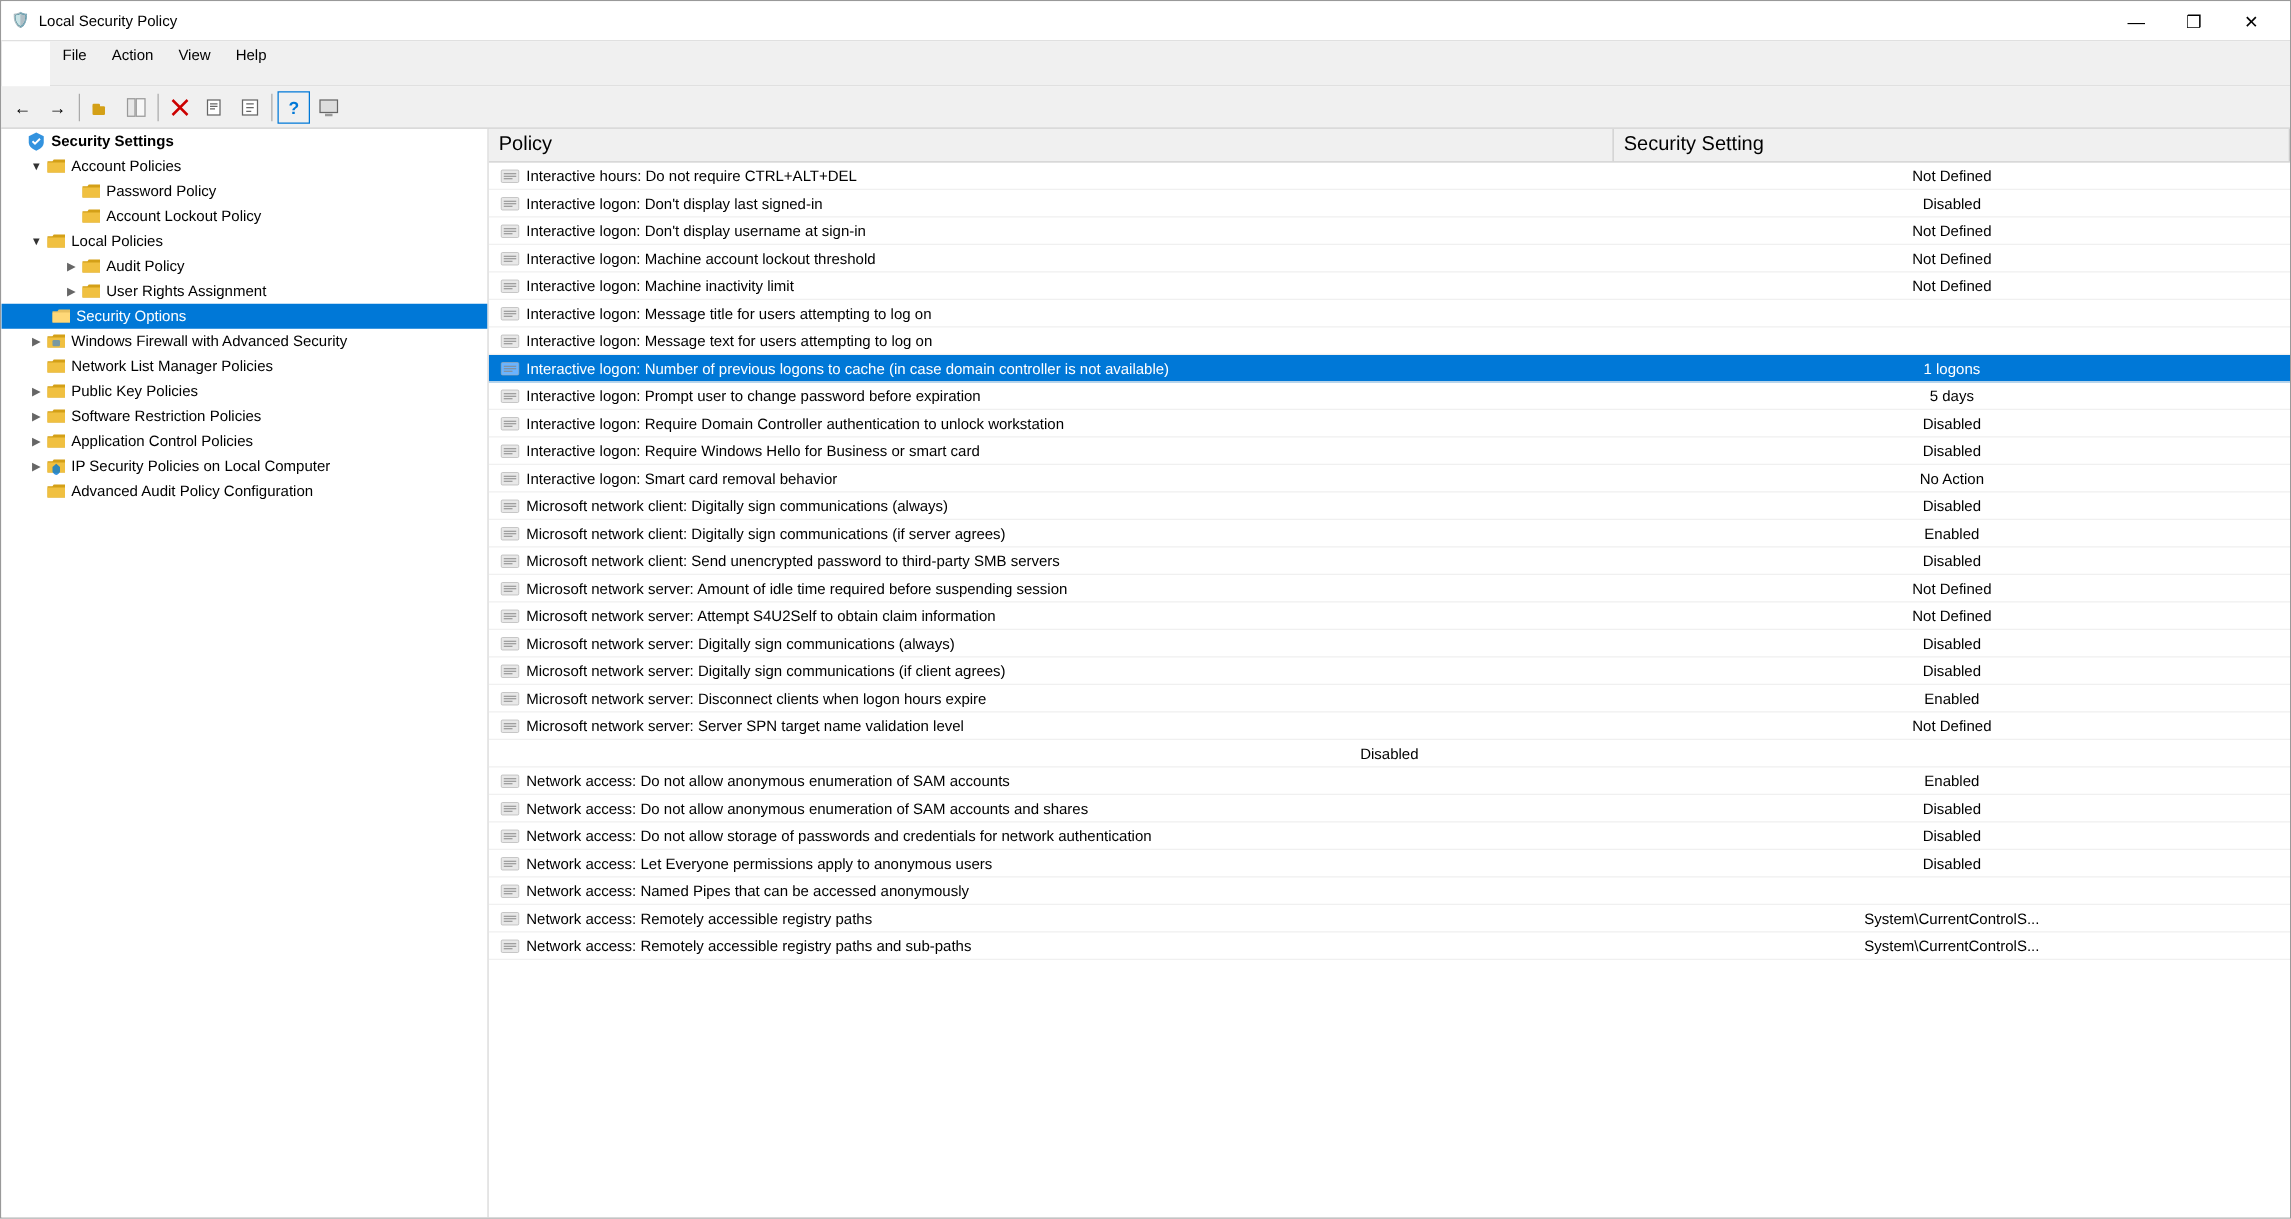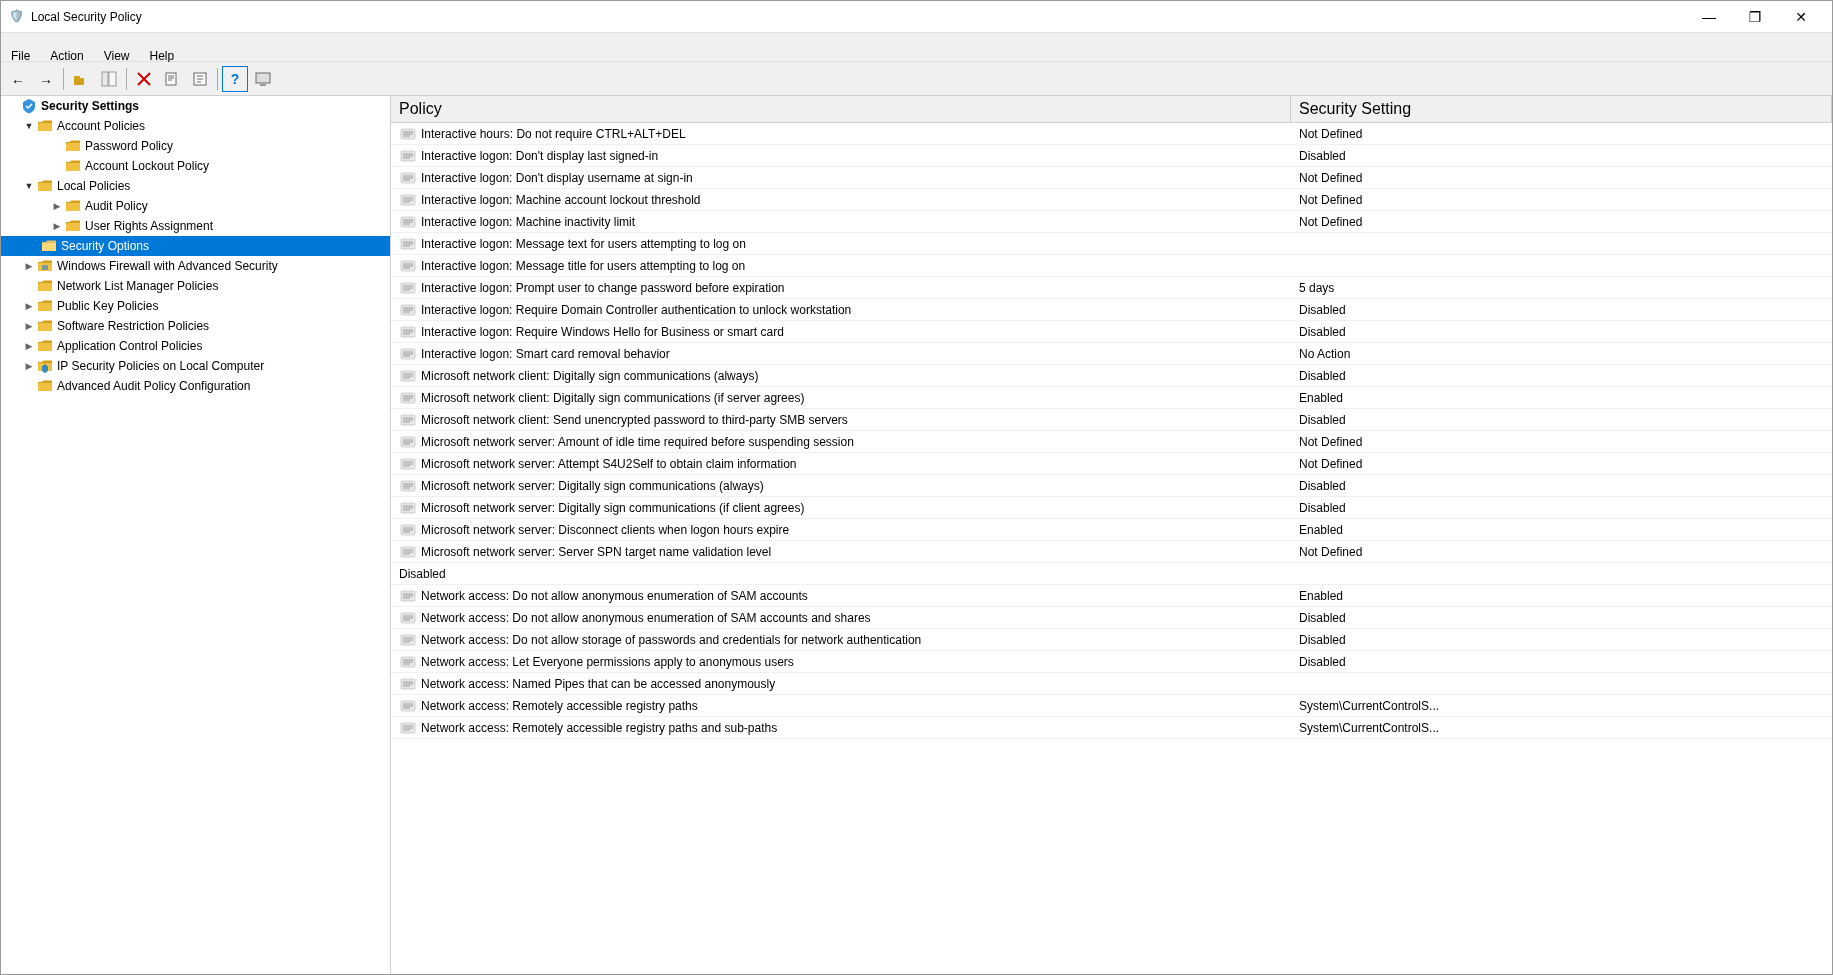--- a/index.html
+++ b/index.html
@@ -8,30 +8,30 @@
     
     .window { width: 1833px; height: 975px; display: flex; flex-direction: column; border: 1px solid #999; background: #fff; }
     .title-bar { background: #fff; padding: 6px 8px; display: flex; align-items: center; justify-content: space-between; border-bottom: 1px solid #e0e0e0; height: 32px; }
     .title-bar-left { display: flex; align-items: center; gap: 6px; }
     .title-icon { width: 16px; height: 16px; }
     .title-text { font-size: 12px; font-weight: normal; color: #000; }
     .title-controls { display: flex; gap: 0; }
     .title-btn { width: 46px; height: 32px; border: none; background: transparent; cursor: pointer; font-size: 14px; display: flex; align-items: center; justify-content: center; }
 
     
-    .menu-bar { background: #f0f0f0; padding: 14px 0; display: flex; border-bottom: 1px solid #e0e0e0; height: 16px; }
+    .menu-bar { background: #f0f0f0; padding: 2px 0; display: flex; border-bottom: 1px solid #e0e0e0; height: 36px; margin-left: 39px; }
     .menu-item { padding: 2px 10px; cursor: pointer; font-size: 12px; color: #000; }
 
     
     .toolbar { background: #f0f0f0; padding: 3px 4px; display: flex; align-items: center; gap: 2px; border-bottom: 1px solid #d0d0d0; height: 34px; }
     .tb-btn { width: 26px; height: 26px; border: 1px solid transparent; background: transparent; cursor: pointer; display: flex; align-items: center; justify-content: center; font-size: 14px; }
     .tb-separator { width: 1px; height: 22px; background: #aaa; margin: 0 2px; }
 
     
-    .content { display: flex; flex: 1; overflow: hidden; }
+    .content { display: flex; flex: 1; overflow: hidden; text-align: center; }
 
     
     .tree-panel { width: 390px; min-width: 390px; border-right: 1px solid #d0d0d0; overflow-y: auto; background: #fff; }
     .tree-item { display: flex; align-items: center; padding: 2px 4px; cursor: pointer; white-space: nowrap; font-size: 12px; }
     .tree-item.selected { background: #0078d7; color: #fff; }
     .tree-arrow { width: 16px; display: inline-flex; align-items: center; justify-content: center; font-size: 9px; color: #666; cursor: pointer; }
     .tree-arrow.expanded { color: #333; }
     .folder-icon { width: 16px; height: 16px; margin-right: 4px; display: inline-flex; align-items: center; justify-content: center; }
 
     
@@ -382,37 +382,51 @@
           <div class="list-row">
             <div class="row-policy">
               <span class="policy-icon">
                 <svg width="16" height="14" viewBox="0 0 16 14">
     <rect x="1" y="2" width="14" height="10" fill="#e8e8e8" stroke="#aaa" stroke-width="0.5" rx="1"></rect>
     <line x1="3" y1="5" x2="13" y2="5" stroke="#888" stroke-width="0.8"></line>
     <line x1="3" y1="7" x2="13" y2="7" stroke="#888" stroke-width="0.8"></line>
     <line x1="3" y1="9" x2="10" y2="9" stroke="#888" stroke-width="0.8"></line>
   </svg>
               </span>
+              <span>Interactive logon: Message title for users attempting to log on</span>
+            </div>
+            <div class="row-security"></div>
+          </div>
+          <div class="list-row">
+            <div class="row-policy">
+              <span class="policy-icon">
+                <svg width="16" height="14" viewBox="0 0 16 14">
+    <rect x="1" y="2" width="14" height="10" fill="#e8e8e8" stroke="#aaa" stroke-width="0.5" rx="1"></rect>
+    <line x1="3" y1="5" x2="13" y2="5" stroke="#888" stroke-width="0.8"></line>
+    <line x1="3" y1="7" x2="13" y2="7" stroke="#888" stroke-width="0.8"></line>
+    <line x1="3" y1="9" x2="10" y2="9" stroke="#888" stroke-width="0.8"></line>
+  </svg>
+              </span>
               <span>Interactive logon: Message text for users attempting to log on</span>
             </div>
             <div class="row-security"></div>
           </div>
-          <div class="list-row">
-            <div class="row-policy">
-              <span class="policy-icon">
-                <svg width="16" height="14" viewBox="0 0 16 14">
-    <rect x="1" y="2" width="14" height="10" fill="#e8e8e8" stroke="#aaa" stroke-width="0.5" rx="1"></rect>
-    <line x1="3" y1="5" x2="13" y2="5" stroke="#888" stroke-width="0.8"></line>
-    <line x1="3" y1="7" x2="13" y2="7" stroke="#888" stroke-width="0.8"></line>
-    <line x1="3" y1="9" x2="10" y2="9" stroke="#888" stroke-width="0.8"></line>
-  </svg>
-              </span>
-              <span>Interactive logon: Message title for users attempting to log on</span>
-            </div>
-            <div class="row-security"></div>
+          <div class="list-row selected">
+            <div class="row-policy">
+              <span class="policy-icon">
+                <svg width="16" height="14" viewBox="0 0 16 14">
+    <rect x="1" y="2" width="14" height="10" fill="#6ab4ff" stroke="#aaa" stroke-width="0.5" rx="1"></rect>
+    <line x1="3" y1="5" x2="13" y2="5" stroke="#888" stroke-width="0.8"></line>
+    <line x1="3" y1="7" x2="13" y2="7" stroke="#888" stroke-width="0.8"></line>
+    <line x1="3" y1="9" x2="10" y2="9" stroke="#888" stroke-width="0.8"></line>
+  </svg>
+              </span>
+              <span>Interactive logon: Number of previous logons to cache (in case domain controller is not available)</span>
+            </div>
+            <div class="row-security">1 logons</div>
           </div>
           <div class="list-row">
             <div class="row-policy">
               <span class="policy-icon">
                 <svg width="16" height="14" viewBox="0 0 16 14">
     <rect x="1" y="2" width="14" height="10" fill="#e8e8e8" stroke="#aaa" stroke-width="0.5" rx="1"></rect>
     <line x1="3" y1="5" x2="13" y2="5" stroke="#888" stroke-width="0.8"></line>
     <line x1="3" y1="7" x2="13" y2="7" stroke="#888" stroke-width="0.8"></line>
     <line x1="3" y1="9" x2="10" y2="9" stroke="#888" stroke-width="0.8"></line>
   </svg>

